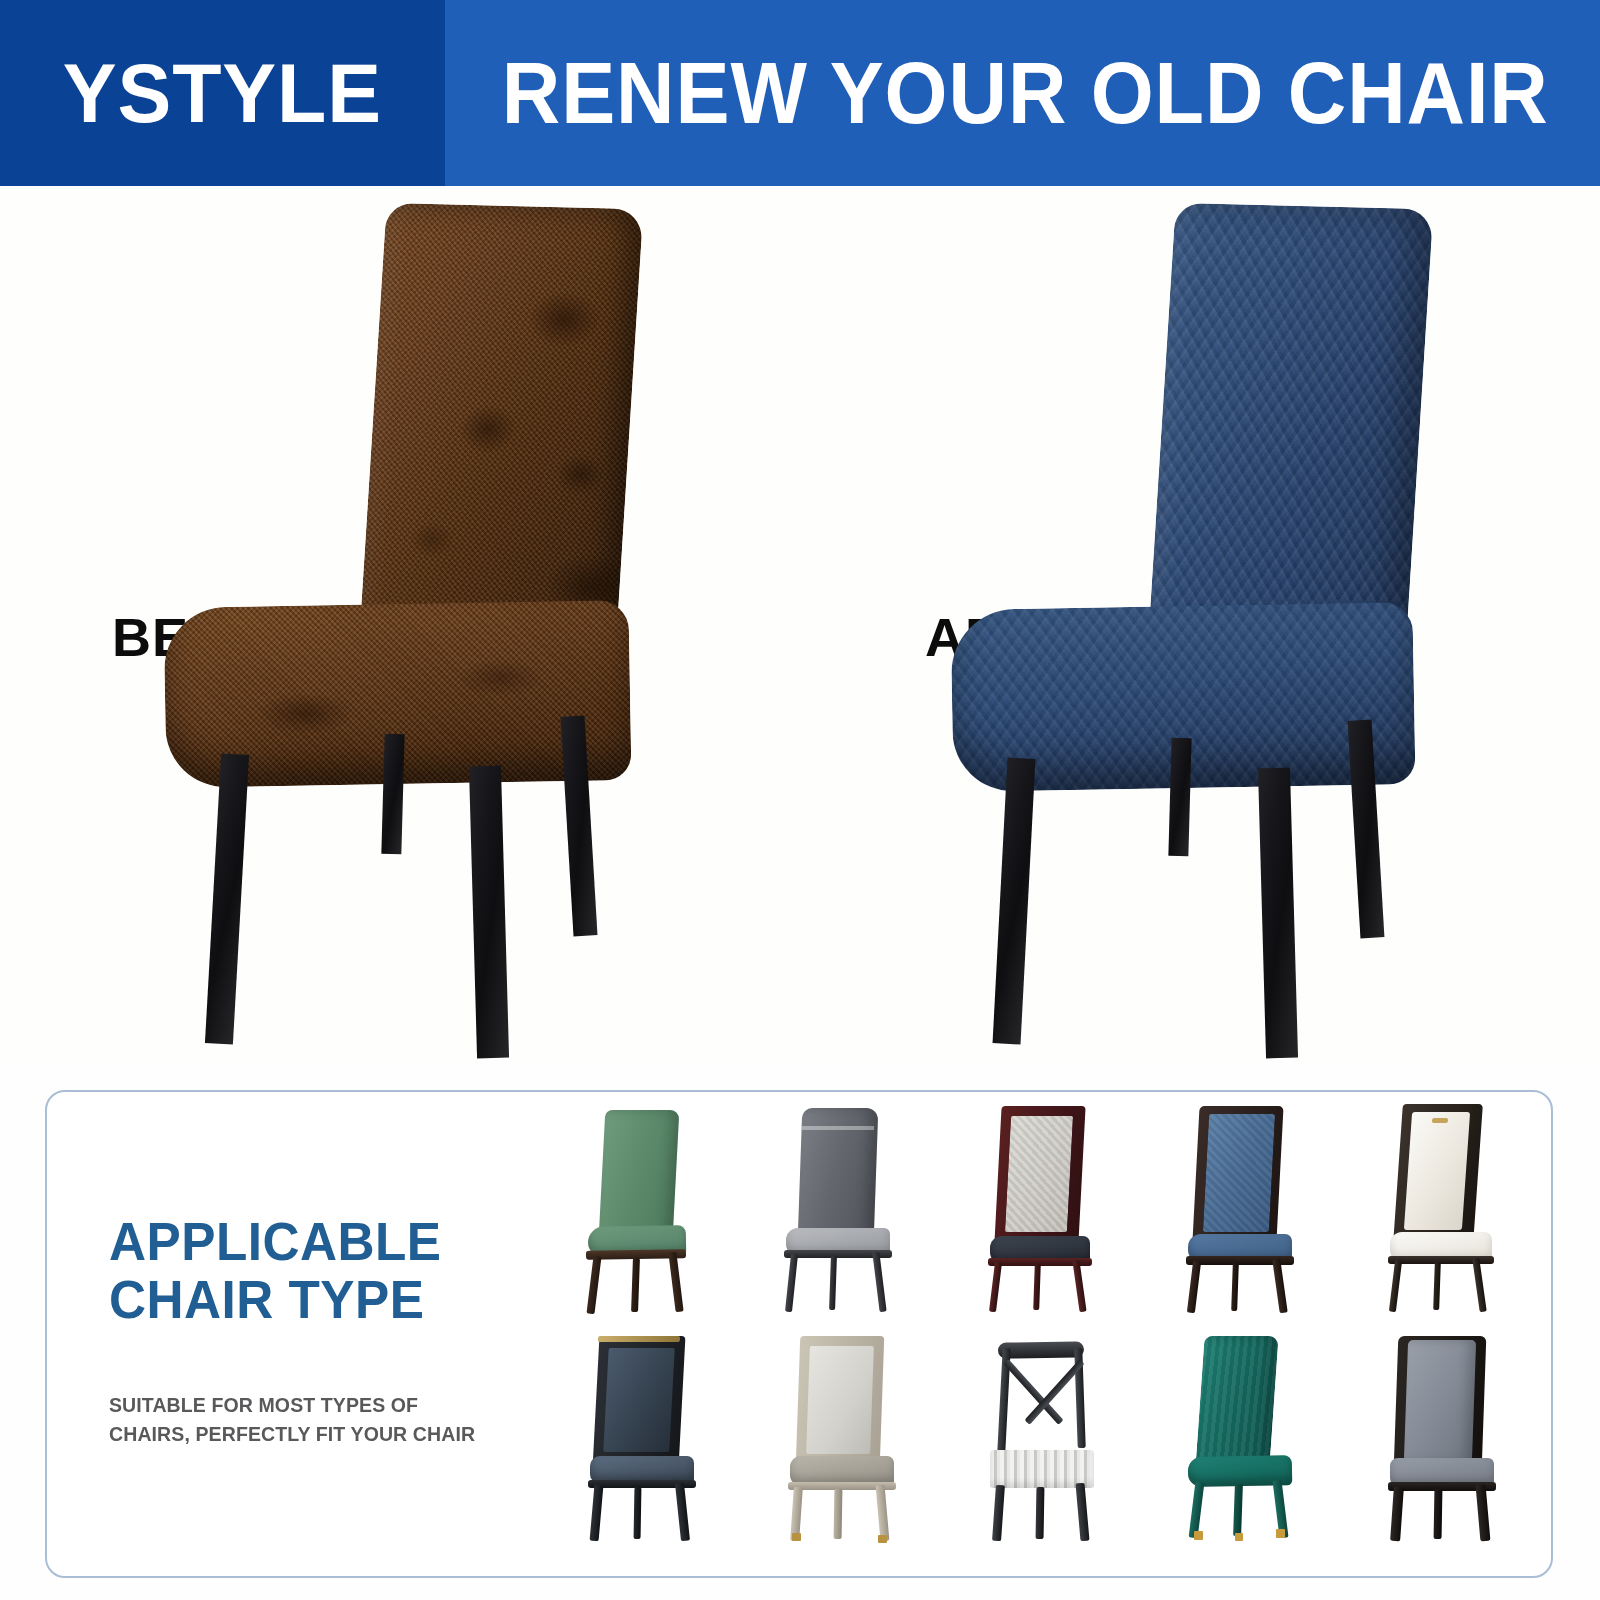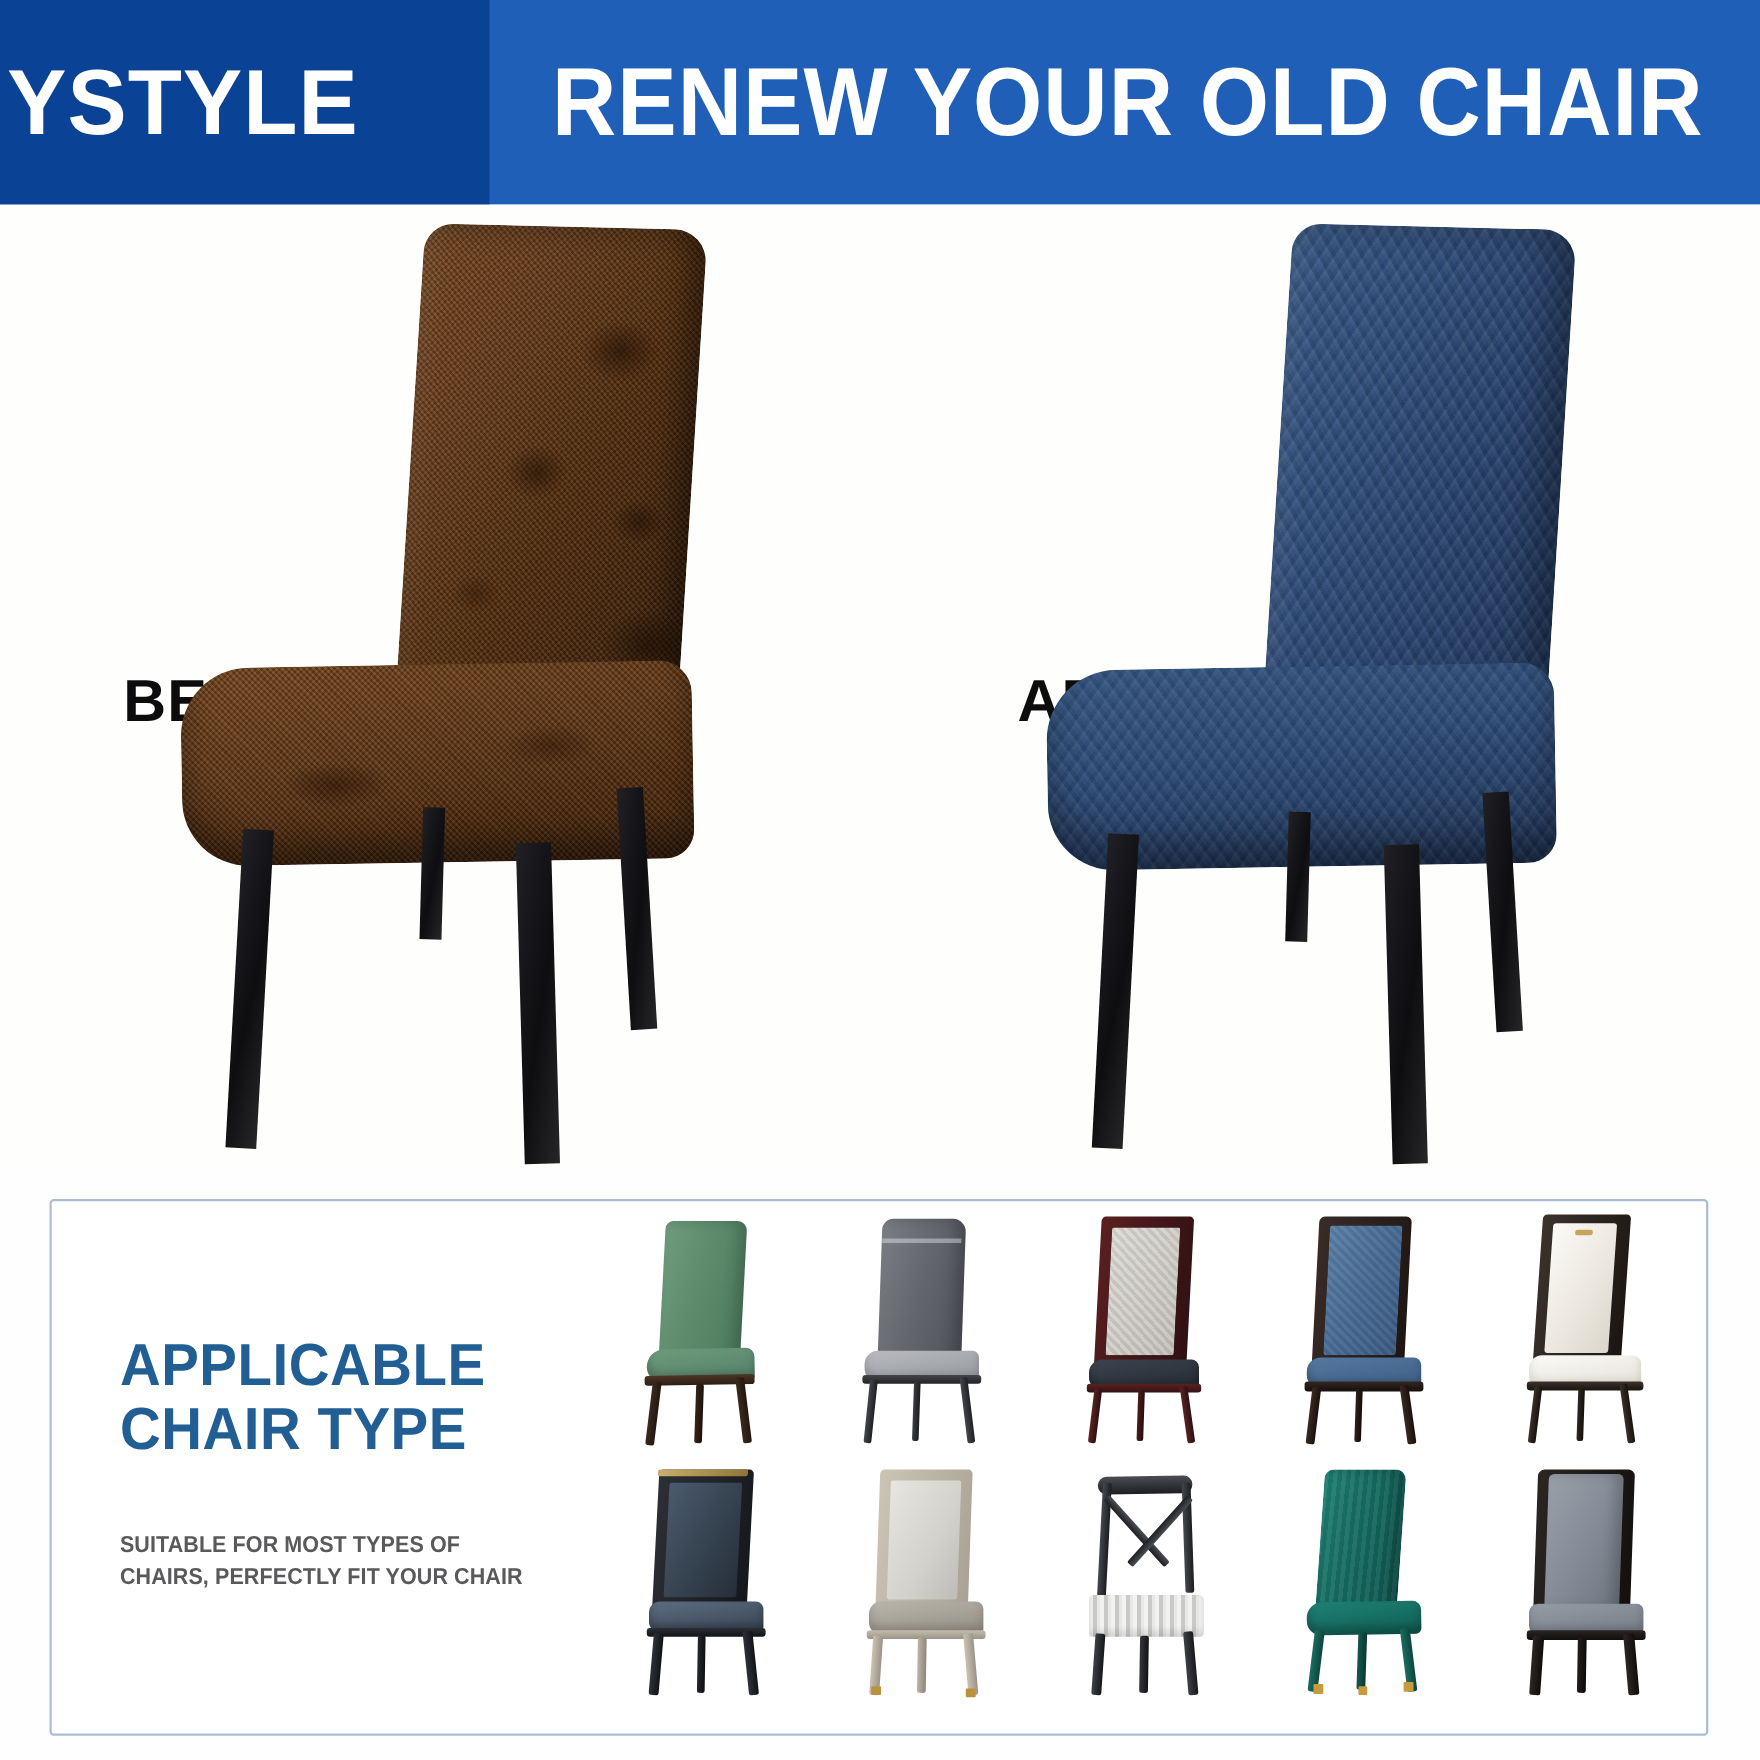--- a/index.html
+++ b/index.html
@@ -12,21 +12,21 @@
   }
 
   
   .banner{
     position:absolute;left:0;top:0;width:1600px;height:186px;
     background:#1f5fb8;
     display:flex;align-items:stretch;
   }
   .brand-block{
     width:445px;height:186px;background:#0a4295;
-    display:flex;align-items:center;
+    display:flex;align-items:center;justify-content:center;
     flex:0 0 445px;
   }
   .brand-text{
     color:#ffffff;
     font-family:"Liberation Sans", sans-serif;
     font-weight:bold;
     font-size:84px;
     letter-spacing:1px;
     transform:scaleX(0.96);
     line-height:1;
@@ -135,21 +135,21 @@
     box-shadow:inset 0 -22px 32px rgba(0,0,0,.32);
   }
   #chair-after .lfl{left:60px;top:552px;width:28px;height:286px;transform:rotate(3deg);}
   #chair-after .lfr{left:322px;top:562px;width:32px;height:290px;transform:rotate(-1.6deg);}
   #chair-after .lbl{left:230px;top:532px;width:20px;height:118px;transform:rotate(1.6deg);}
   #chair-after .lbr{left:414px;top:514px;width:24px;height:218px;transform:rotate(-3.4deg);}
 
   
   .panel{
     position:absolute;left:45px;top:1090px;width:1508px;height:488px;
-    border:2px solid #a9bdd4;border-radius:4px;
+    border:2px solid #a9bdd4;border-radius:20px;
     background:#ffffff;
     box-sizing:border-box;
   }
   .panel-left{
     position:absolute;left:62px;top:120px;width:430px;
   }
   .panel-title{
     font-family:"Liberation Sans", sans-serif;
     font-weight:bold;
     font-size:54px;

